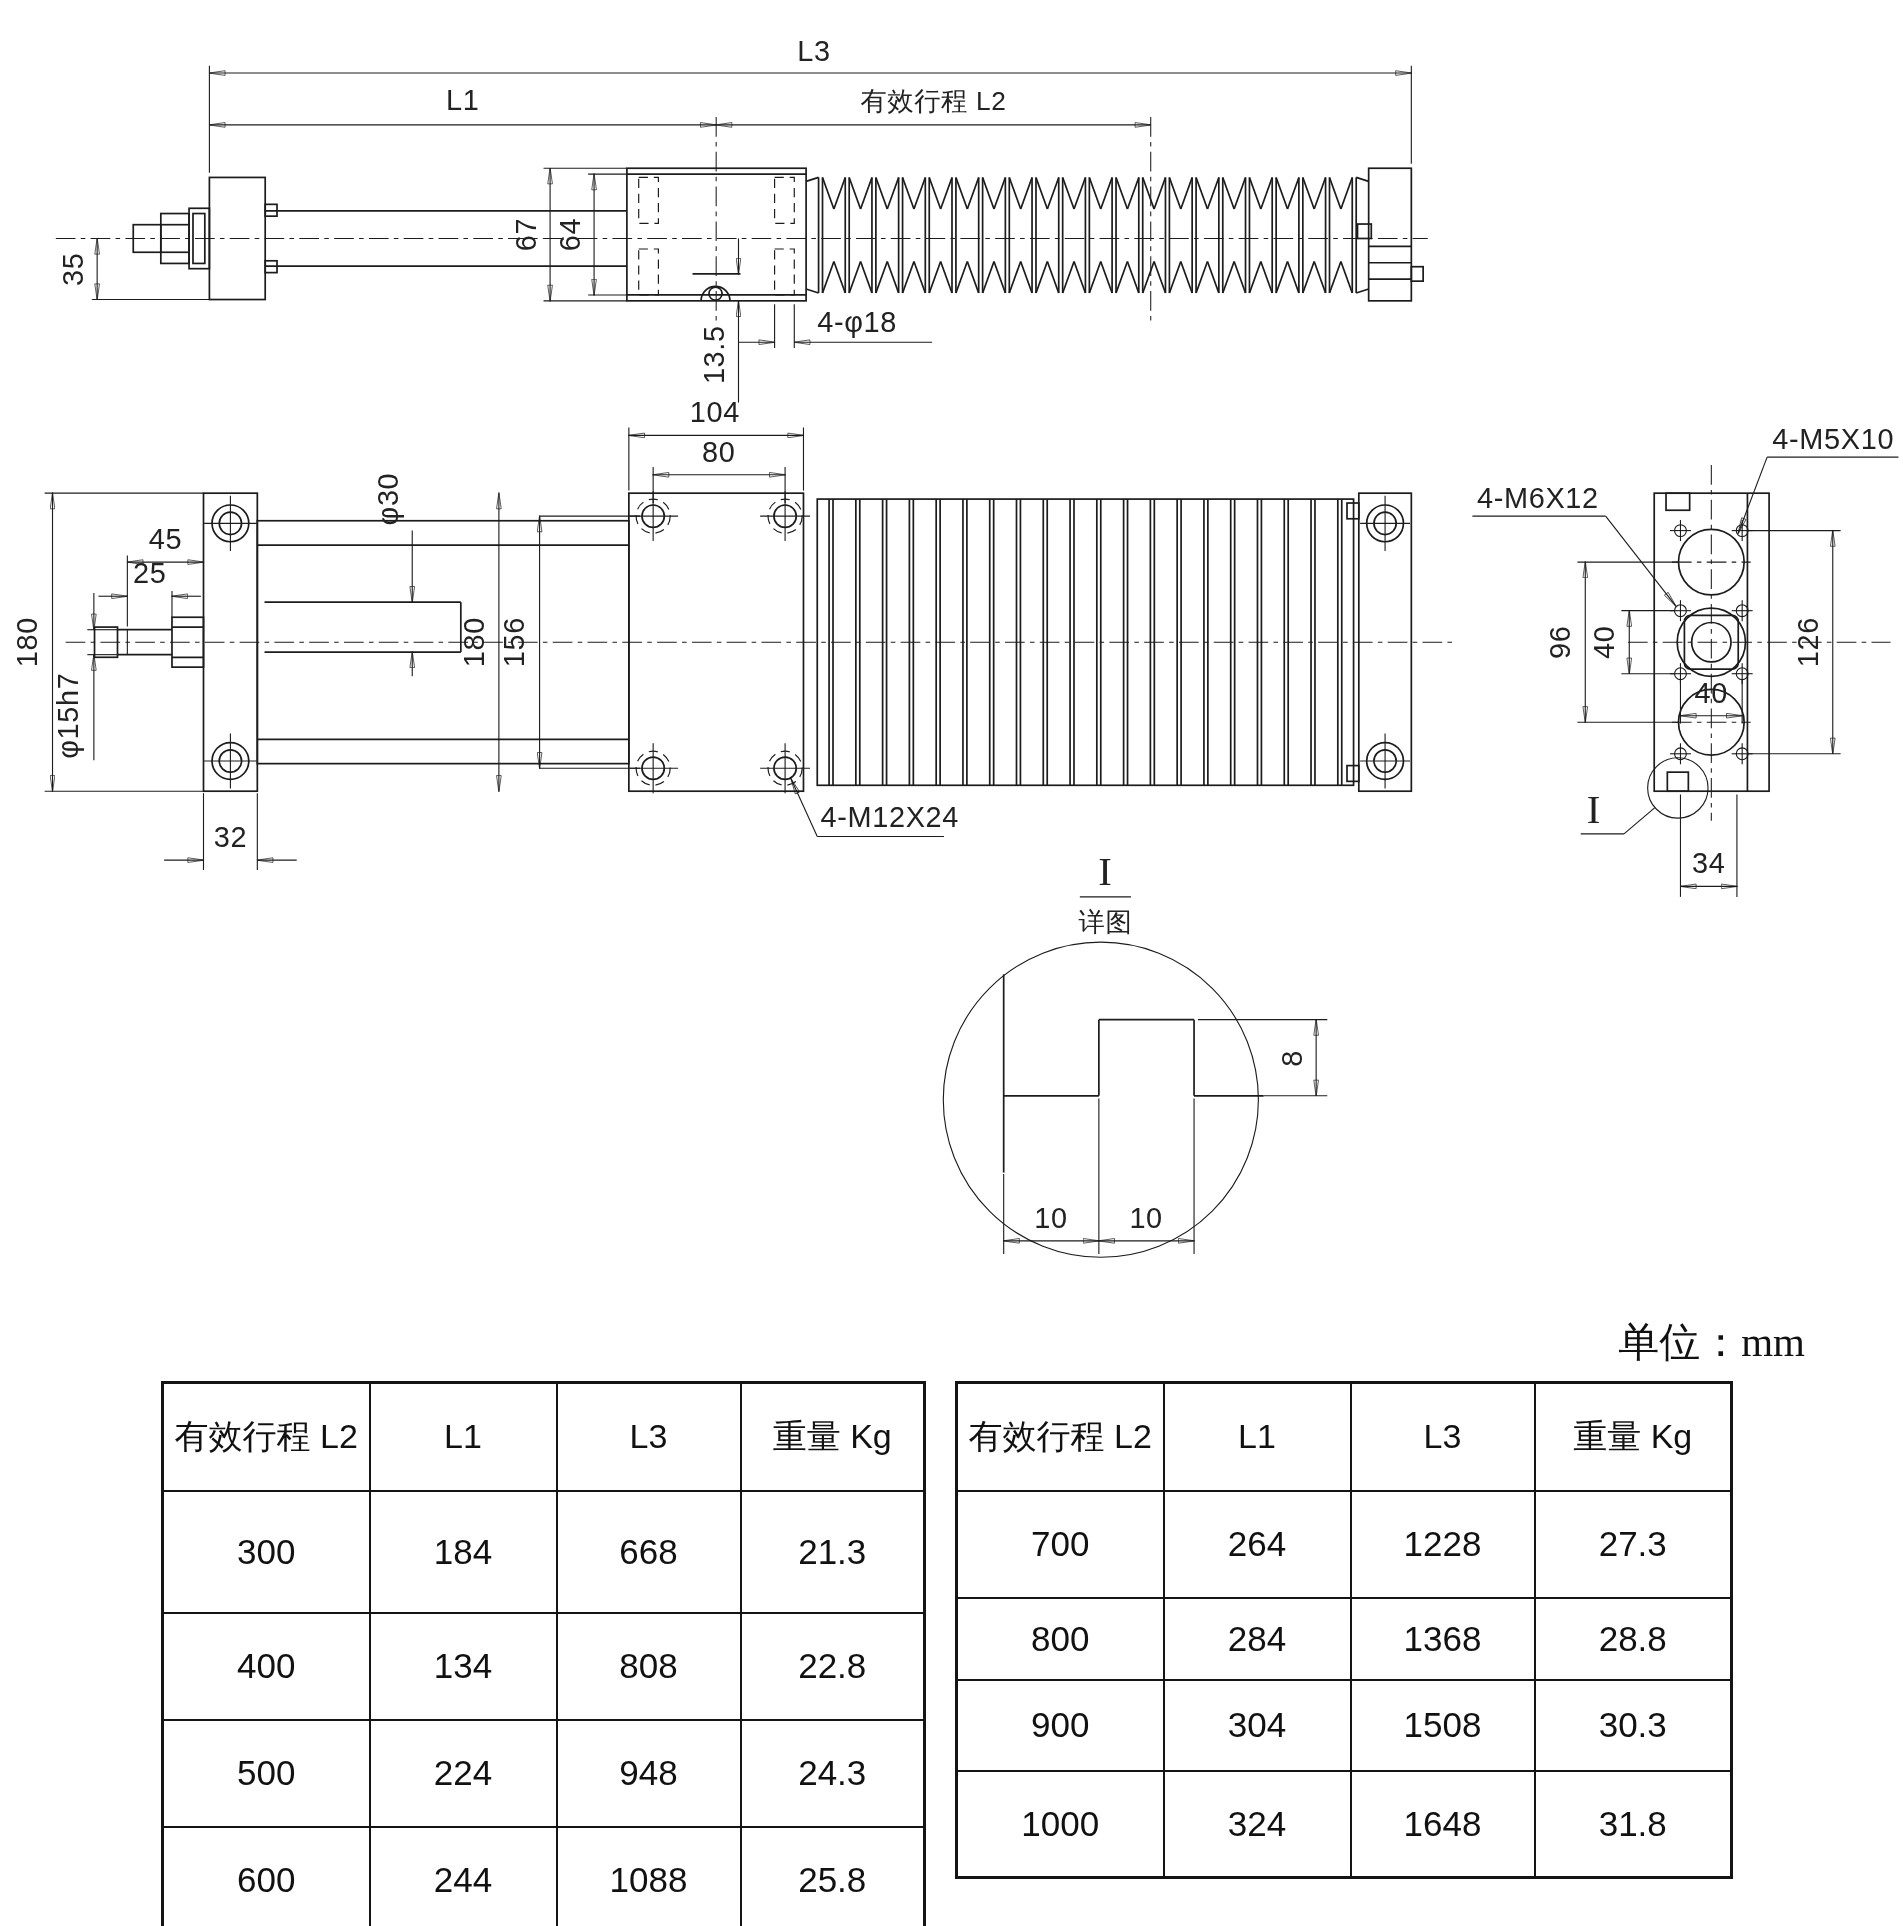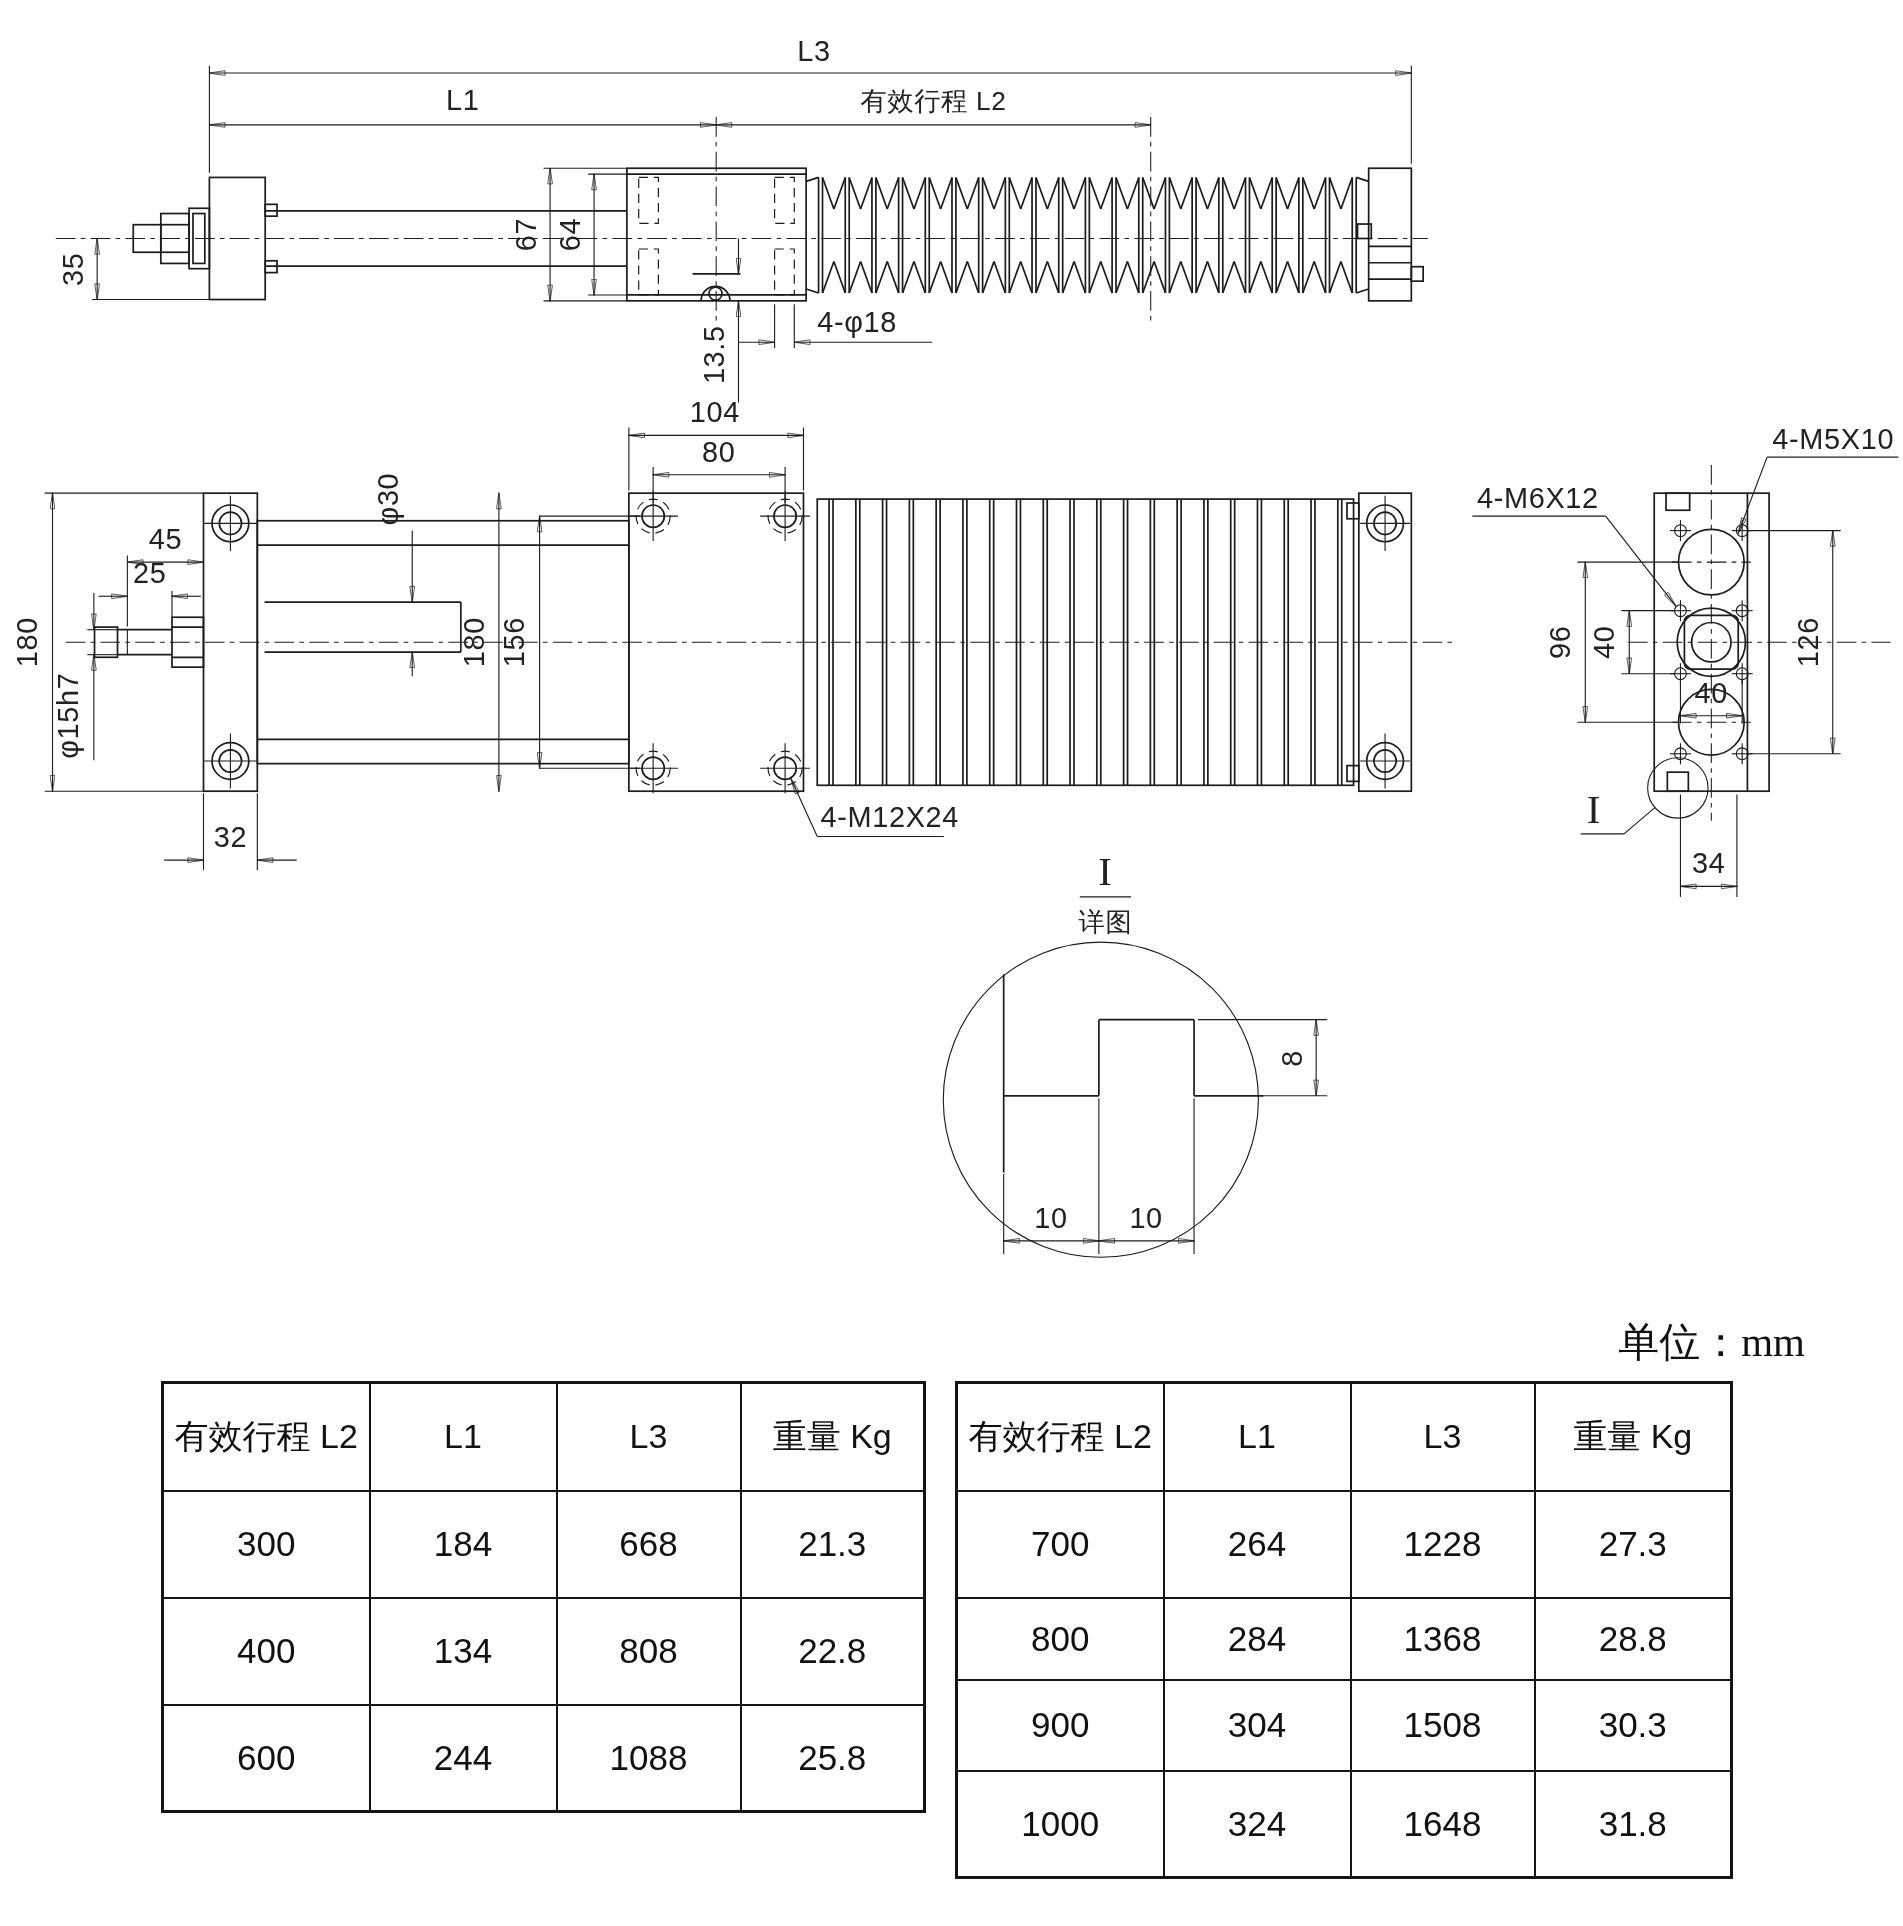--- a/index.html
+++ b/index.html
@@ -541,31 +541,37 @@
         <col style="width:184px">
         <col style="width:184px">
       </colgroup>
     <tbody>
         <tr class="hdr" style="height:108px">
       <td>有效行程 L2</td>
       <td>L1</td>
       <td>L3</td>
       <td>重量 Kg</td>
     </tr>
-    <tr style="height:107px">
+    <tr style="height:122px">
       <td>300</td>
       <td>184</td>
       <td>668</td>
       <td>21.3</td>
     </tr>
     <tr style="height:107px">
       <td>400</td>
       <td>134</td>
       <td>808</td>
       <td>22.8</td>
+    </tr>
+    <tr style="height:107px">
+      <td>500</td>
+      <td>224</td>
+      <td>948</td>
+      <td>24.3</td>
     </tr>
     <tr style="height:107px">
       <td>600</td>
       <td>244</td>
       <td>1088</td>
       <td>25.8</td>
     </tr>
   </tbody>
     </table>
 

